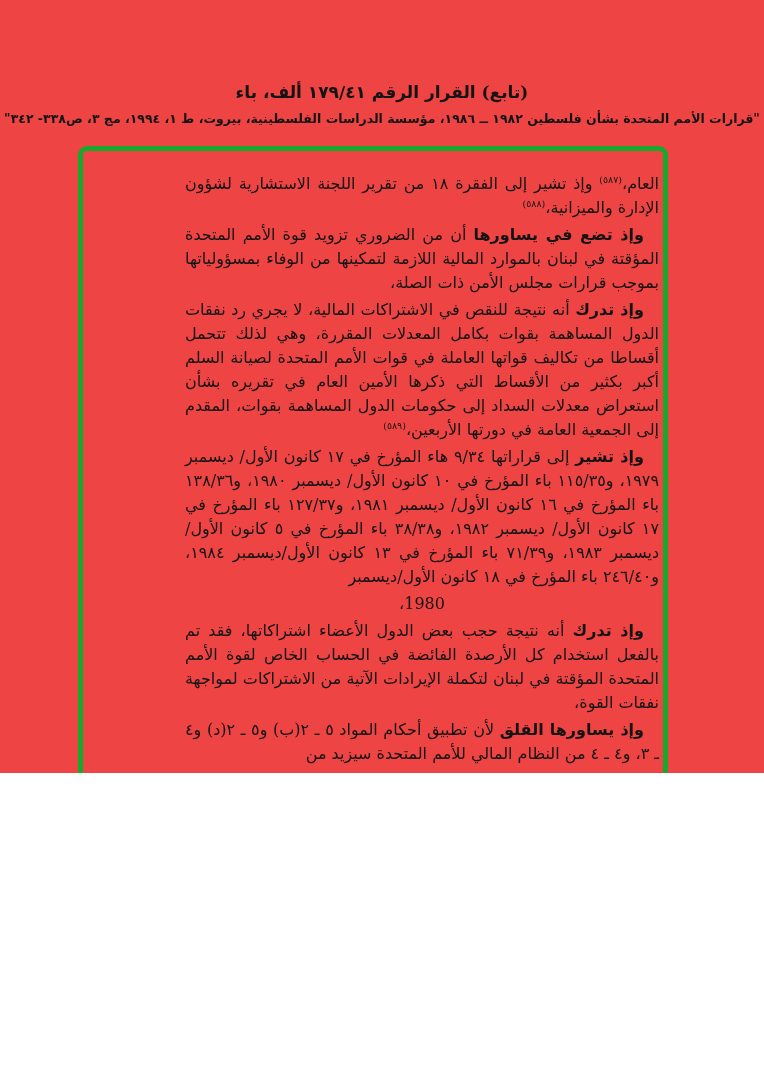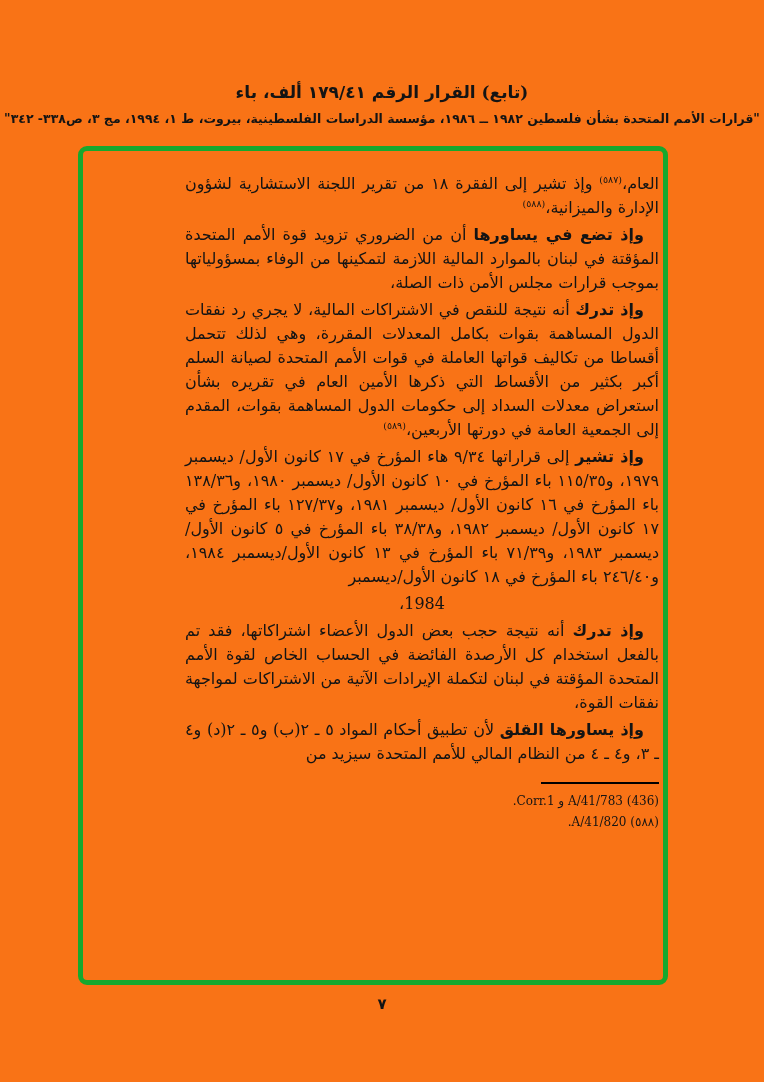--- a/index.html
+++ b/index.html
@@ -1,21 +1,21 @@
 <!DOCTYPE html>
 <html><head>
 <meta charset="utf-8">
 <style>
   html, body { margin: 0; padding: 0; }
   body { background: #ffffff; }
   .page {
     position: relative;
     width: 764px;
-    height: 1082px;
-    background: #f97316;
+    height: 773px;
+    background: #ef4444;
     overflow: hidden;
     font-family: "DejaVu Serif", "DejaVu Sans", serif;
     color: #141414;
     direction: rtl;
   }
   .hdr-title {
     position: absolute;
     top: 82px; left: 0; right: 0;
     text-align: center;
     font-size: 17px;
@@ -87,21 +87,21 @@
 
   <div class="green-box" style="border-color: rgb(23, 168, 46);">
 
     <div class="text-col">
 
       <div>
           <p class="para noindent"><span>العام،</span><sup class="fnref">(٥٨٧)</sup><span> وإذ تشير إلى الفقرة ١٨ من تقرير اللجنة الاستشارية لشؤون الإدارة والميزانية،</span><sup class="fnref">(٥٨٨)</sup></p>
           <p class="para"><span class="b">وإذ تضع في يساورها</span><span> أن من الضروري تزويد قوة الأمم المتحدة المؤقتة في لبنان بالموارد المالية اللازمة لتمكينها من الوفاء بمسؤولياتها بموجب قرارات مجلس الأمن ذات الصلة،</span></p>
           <p class="para"><span class="b">وإذ تدرك</span><span> أنه نتيجة للنقص في الاشتراكات المالية، لا يجري رد نفقات الدول المساهمة بقوات بكامل المعدلات المقررة، وهي لذلك تتحمل أقساطا من تكاليف قواتها العاملة في قوات الأمم المتحدة لصيانة السلم أكبر بكثير من الأقساط التي ذكرها الأمين العام في تقريره بشأن استعراض معدلات السداد إلى حكومات الدول المساهمة بقوات، المقدم إلى الجمعية العامة في دورتها الأربعين،</span><sup class="fnref">(٥٨٩)</sup></p>
           <p class="para"><span class="b">وإذ تشير</span><span> إلى قراراتها ٩/٣٤ هاء المؤرخ في ١٧ كانون الأول/ ديسمبر ١٩٧٩، و١١٥/٣٥ باء المؤرخ في ١٠ كانون الأول/ ديسمبر ١٩٨٠، و١٣٨/٣٦ باء المؤرخ في ١٦ كانون الأول/ ديسمبر ١٩٨١، و١٢٧/٣٧ باء المؤرخ في ١٧ كانون الأول/ ديسمبر ١٩٨٢، و٣٨/٣٨ باء المؤرخ في ٥ كانون الأول/ديسمبر ١٩٨٣، و٧١/٣٩ باء المؤرخ في ١٣ كانون الأول/ديسمبر ١٩٨٤، و٢٤٦/٤٠ باء المؤرخ في ١٨ كانون الأول/ديسمبر</span></p>
-          <p class="para noindent center"><span>1984،</span></p>
+          <p class="para noindent center"><span>1980،</span></p>
           <p class="para"><span class="b">وإذ تدرك</span><span> أنه نتيجة حجب بعض الدول الأعضاء اشتراكاتها، فقد تم بالفعل استخدام كل الأرصدة الفائضة في الحساب الخاص لقوة الأمم المتحدة المؤقتة في لبنان لتكملة الإيرادات الآتية من الاشتراكات لمواجهة نفقات القوة،</span></p>
           <p class="para"><span class="b">وإذ يساورها القلق</span><span> لأن تطبيق أحكام المواد ٥ ـ ٢(ب) و٥ ـ ٢(د) و٤ ـ ٣، و٤ ـ ٤ من النظام المالي للأمم المتحدة سيزيد من</span></p>
         </div>
 
       <div class="fn-rule"></div>
 
       <div>
           <div class="fn-line">(436) A/41/783 و Corr.1.</div>
           <div class="fn-line">(٥٨٨) A/41/820.</div>
         </div>

